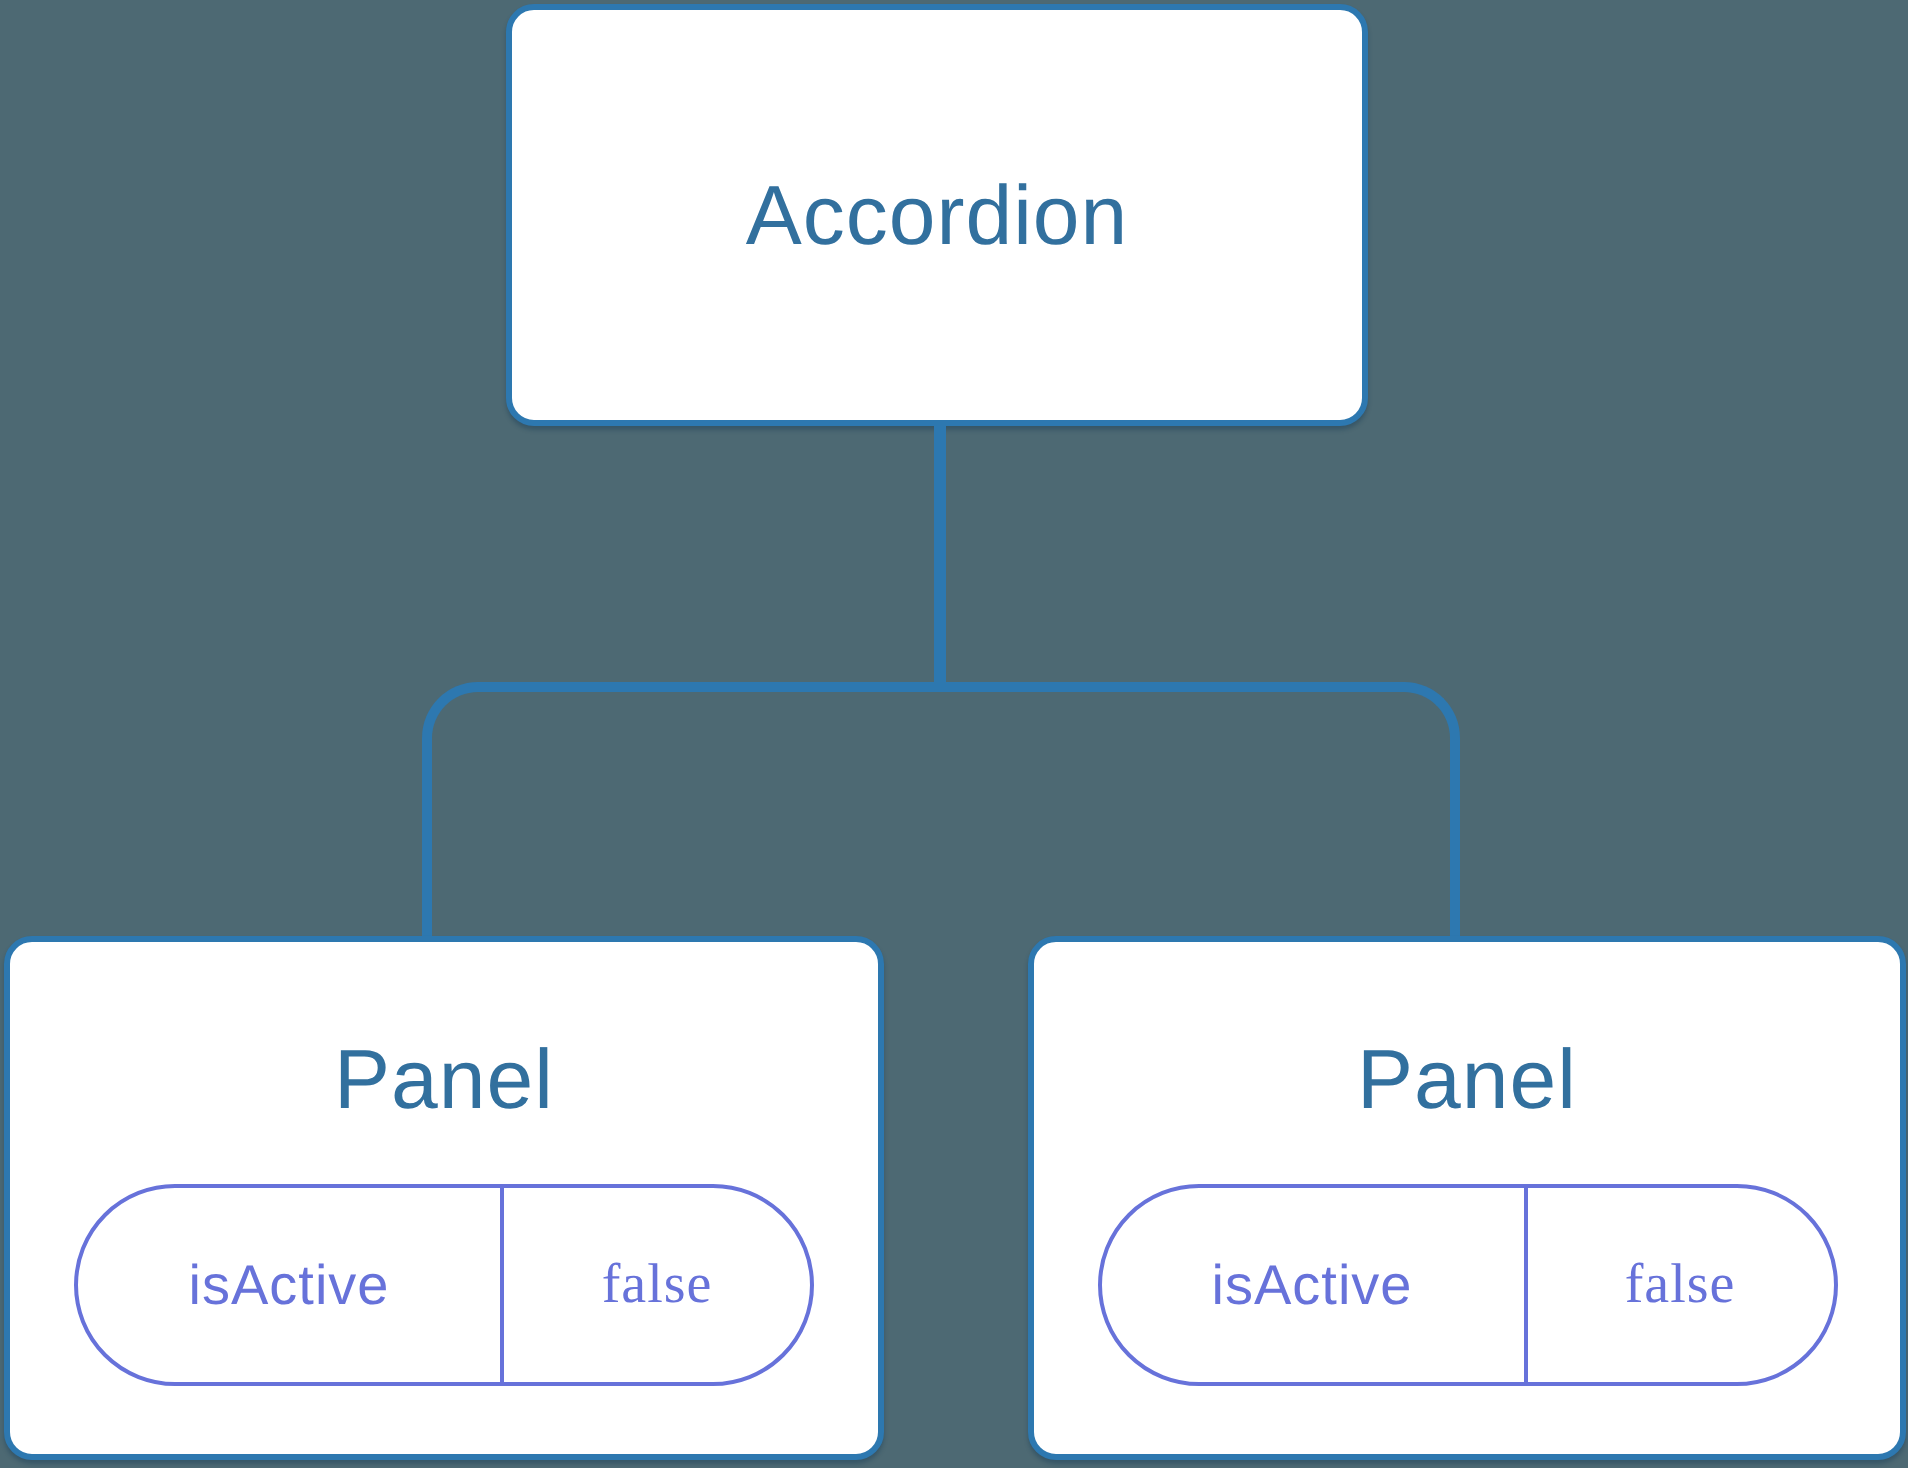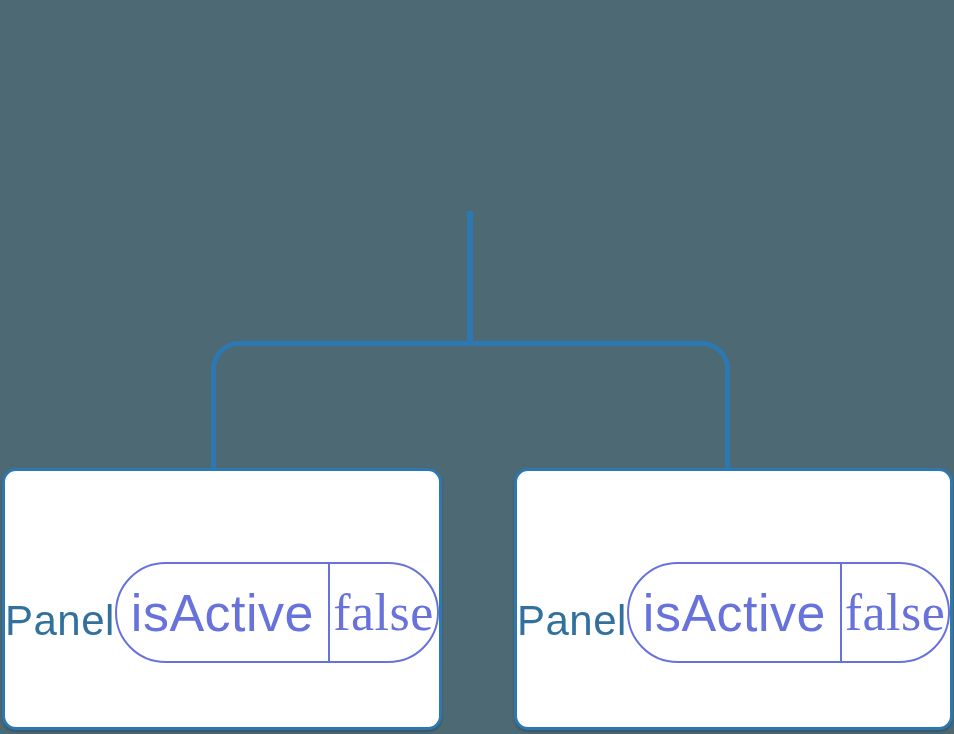--- a/index.html
+++ b/index.html
@@ -38,21 +38,21 @@
     font-weight: 500;
     letter-spacing: 0.5px;
     line-height: 50px;
     white-space: nowrap;
   }
   .node-panel {
     top: 468px;
     width: 440px;
     height: 262px;
     display: flex;
-    flex-direction: row;
+    flex-direction: column;
     align-items: center;
   }
   .node-panel .node-title {
     margin-top: 44px;
   }
   .panel-left  { left: 2px; }
   .panel-right { left: 514px; width: 439px; }
   
   .connector-stem {
     position: absolute;
@@ -84,38 +84,41 @@
     border-radius: 60px;
     display: flex;
     align-items: stretch;
     background: var(--node-bg, #ffffff);
   }
   .state-cell {
     display: flex;
     align-items: center;
     justify-content: center;
     color: var(--state-accent, #6772da);
-    font-size: 52px;
+    font-size: 28px;
     letter-spacing: 0.5px;
     white-space: nowrap;
   }
   .state-key {
     width: 211px;
     border-right: 2.5px solid var(--state-accent, #6772da);
   }
   .state-value {
     flex: 1;
     font-family: Liberation Serif, serif;
   }
 </style>
 </head>
 <body>
 
 <div class="stage">
 
+  <div class="node node-root">
+    <span class="node-title">Accordion</span>
+  </div>
 
   <div class="connector-stem"></div>
   <div class="connector-bracket"></div>
 
   <div class="node node-panel panel-left">
     <span class="node-title">Panel</span>
     <div class="state-pill">
       <span class="state-cell state-key">isActive</span>
       <span class="state-cell state-value">false</span>
     </div>

